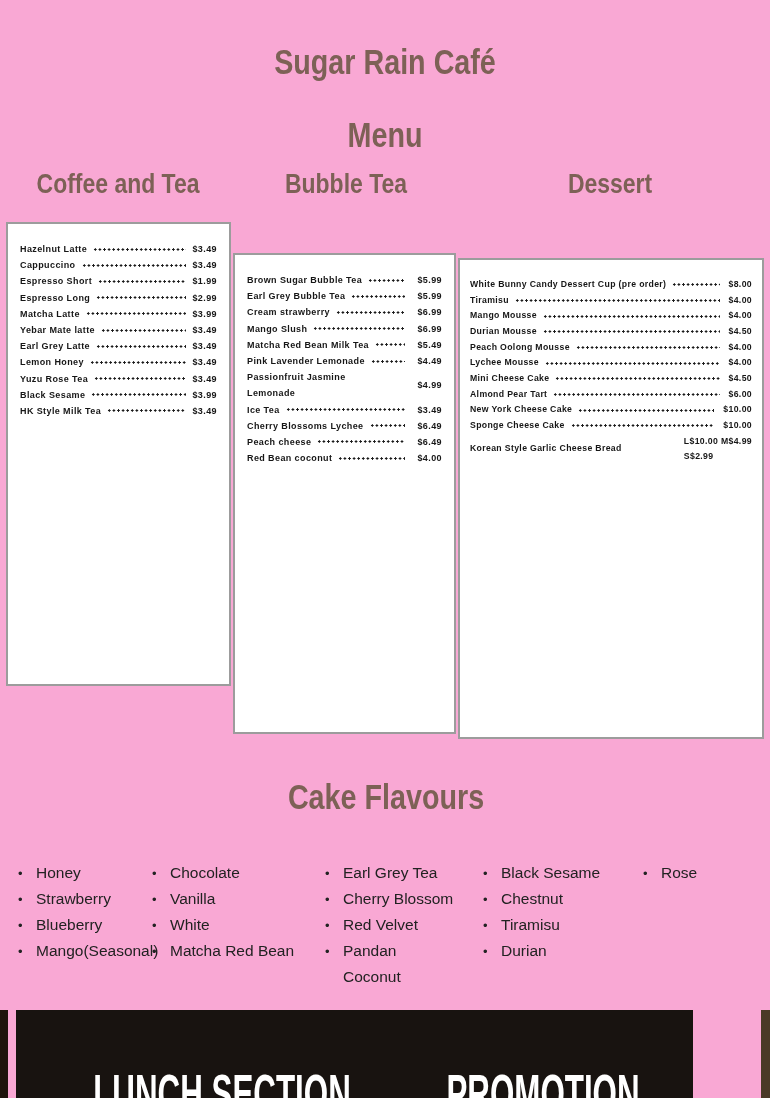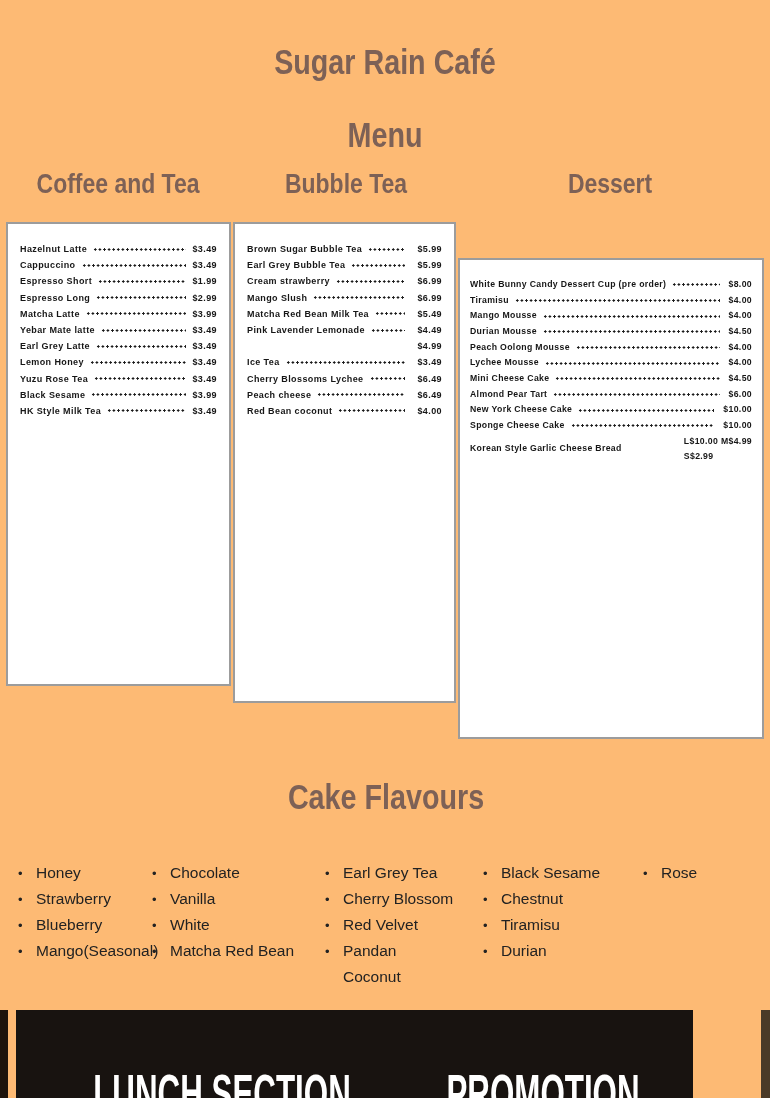--- a/index.html
+++ b/index.html
@@ -1,21 +1,21 @@
 <!DOCTYPE html>
 <html><head>
 <meta charset="utf-8">
 <style>
   * { margin: 0; padding: 0; box-sizing: border-box; }
   html, body { background: #ffffff; }
   .page {
     position: relative;
     width: 770px;
     height: 1098px;
-    background: #fdba74;
+    background: #f9a8d4;
     overflow: hidden;
     font-family: "Liberation Sans", sans-serif;
   }
   
   .h-brown {
     position: absolute;
     color: #7d6156;
     font-weight: 700;
     white-space: nowrap;
     line-height: 1;
@@ -34,21 +34,21 @@
   .menu-box {
     position: absolute;
     top: 222px;
     background: #ffffff;
     border: 2px solid #9c9c9c;
     display: flex;
     flex-direction: column;
     padding: 17px 12px;
   }
   #box-coffee  { left: 6px;   width: 225px; height: 464px; }
-  #box-bubble  { left: 233px; width: 223px; height: 481px; }
+  #box-bubble  { left: 233px; width: 223px; height: 481px; margin-top: 31px; }
   #box-dessert { left: 458px; width: 306px; height: 481px; padding: 17px 10px; margin-top: 36px; }
 
   .mi {
     display: flex;
     align-items: center;
     font-size: 9px;
     font-weight: 700;
     letter-spacing: 0.4px;
     color: #161616;
   }
@@ -208,20 +208,21 @@
         <span class="mi-name">Matcha Red Bean Milk Tea</span>
         <span class="mi-leader"></span>
         <span class="mi-price">$5.49</span>
       </div>
       <div class="mi">
         <span class="mi-name">Pink Lavender Lemonade</span>
         <span class="mi-leader"></span>
         <span class="mi-price">$4.49</span>
       </div>
       <div class="mi">
+        <span class="mi-name wrap">Passionfruit Jasmine Lemonade</span>
         <span class="mi-leader noleader"></span>
         <span class="mi-price">$4.99</span>
       </div>
       <div class="mi">
         <span class="mi-name">Ice Tea</span>
         <span class="mi-leader"></span>
         <span class="mi-price">$3.49</span>
       </div>
       <div class="mi">
         <span class="mi-name">Cherry Blossoms Lychee</span>

